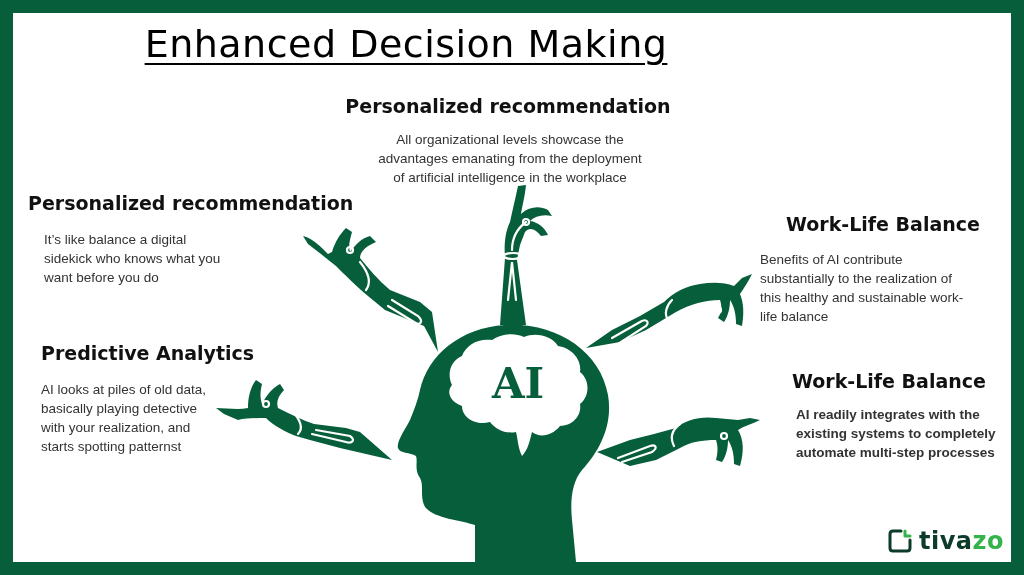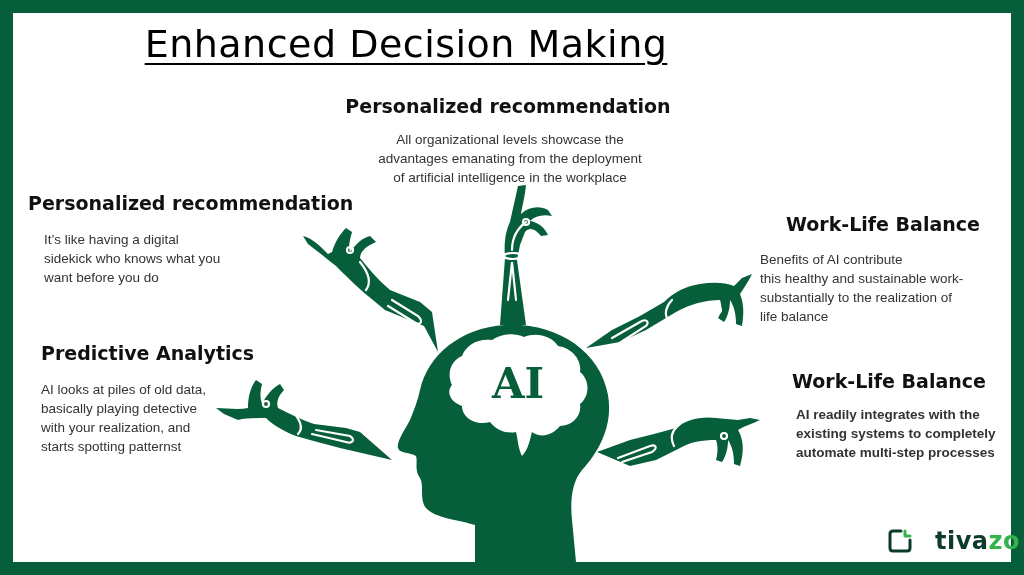--- a/index.html
+++ b/index.html
@@ -5,21 +5,21 @@
   html, body { margin: 0; padding: 0; }
   body { width: 1024px; height: 575px; overflow: hidden; background: #075e3b; position: relative; font-family: "Liberation Sans", sans-serif; }
   .canvas { position: absolute; left: 13px; top: 13px; width: 998px; height: 549px; background: #ffffff; overflow: hidden; }
   .title { position: absolute; left: 0; top: 22px; width: 812px; text-align: center; font-family: "DejaVu Sans", sans-serif; font-size: 38px; color: #000; letter-spacing: 0.5px; }
   .title span { text-decoration: underline; text-decoration-thickness: 2px; text-underline-offset: 6px; }
   .heading { position: absolute; font-family: "DejaVu Sans", sans-serif; font-weight: bold; font-size: 19px; color: #111; white-space: nowrap; }
   .body { position: absolute; font-family: "Liberation Sans", sans-serif; font-size: 13.5px; line-height: 19px; color: #333; }
   .center { text-align: center; }
   .right { text-align: left; }
   svg.art { position: absolute; left: 0; top: 0; }
-  .logo { position: absolute; left: 887px; top: 528px; display: flex; align-items: center; gap: 22px; }
+  .logo { position: absolute; left: 887px; top: 528px; display: flex; align-items: center; gap: 6px; }
   .logo-text { font-family: "DejaVu Sans", sans-serif; font-weight: bold; font-size: 24px; letter-spacing: 0.5px; line-height: 1; }
   .logo-text .a { color: #0d3b2a; }
   .logo-text .b { color: #33b34a; }
 </style>
 </head>
 <body>
 
 <div class="canvas"></div>
 
 <svg class="art" width="1024" height="575" viewBox="0 0 1024 575">
@@ -67,38 +67,38 @@
 
 <div class="heading" style="left:0; width:1016px; top:95px; text-align:center;">Personalized recommendation</div>
 <div class="body center" style="left:340px; width:340px; top:130px;">
   <div>All organizational levels showcase the</div>
   <div>advantages emanating from the deployment</div>
   <div>of artificial intelligence in the workplace</div>
 </div>
 
 <div class="heading" style="left:28px; top:192px;">Personalized recommendation</div>
 <div class="body" style="left:44px; top:230px; width:220px;">
-  <div>It’s like having a digital</div>
+  <div>It’s like balance a digital</div>
   <div>sidekick who knows what you</div>
   <div>want before you do</div>
 </div>
 
 <div class="heading" style="left:41px; top:342px;">Predictive Analytics</div>
 <div class="body" style="left:41px; top:380px; width:210px;">
   <div>AI looks at piles of old data,</div>
   <div>basically playing detective</div>
   <div>with your realization, and</div>
   <div>starts spotting patternst</div>
 </div>
 
 <div class="heading" style="left:786px; top:213px;">Work-Life Balance</div>
 <div class="body right" style="left:760px; top:250px; width:230px;">
   <div>Benefits of AI contribute</div>
+  <div>substantially to the realization of</div>
   <div>this healthy and sustainable work-</div>
-  <div>substantially to the realization of</div>
   <div>life balance</div>
 </div>
 
 <div class="heading" style="left:792px; top:370px;">Work-Life Balance</div>
 <div class="body right" style="left:796px; top:405px; width:212px;font-weight:bold;">
   <div>AI readily integrates with the</div>
   <div>existing systems to completely</div>
   <div>automate multi-step processes</div>
 </div>
 

